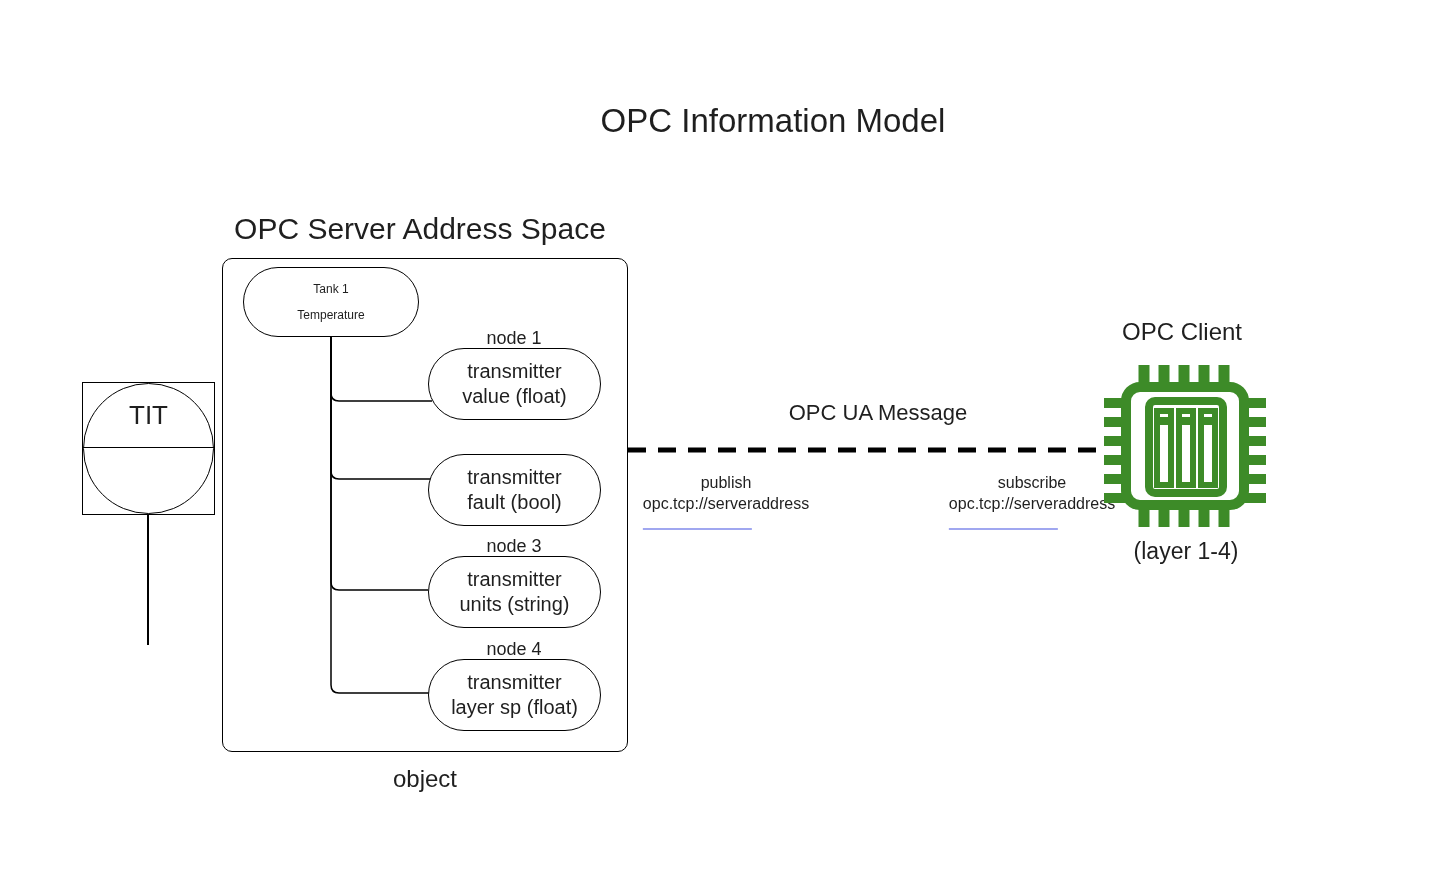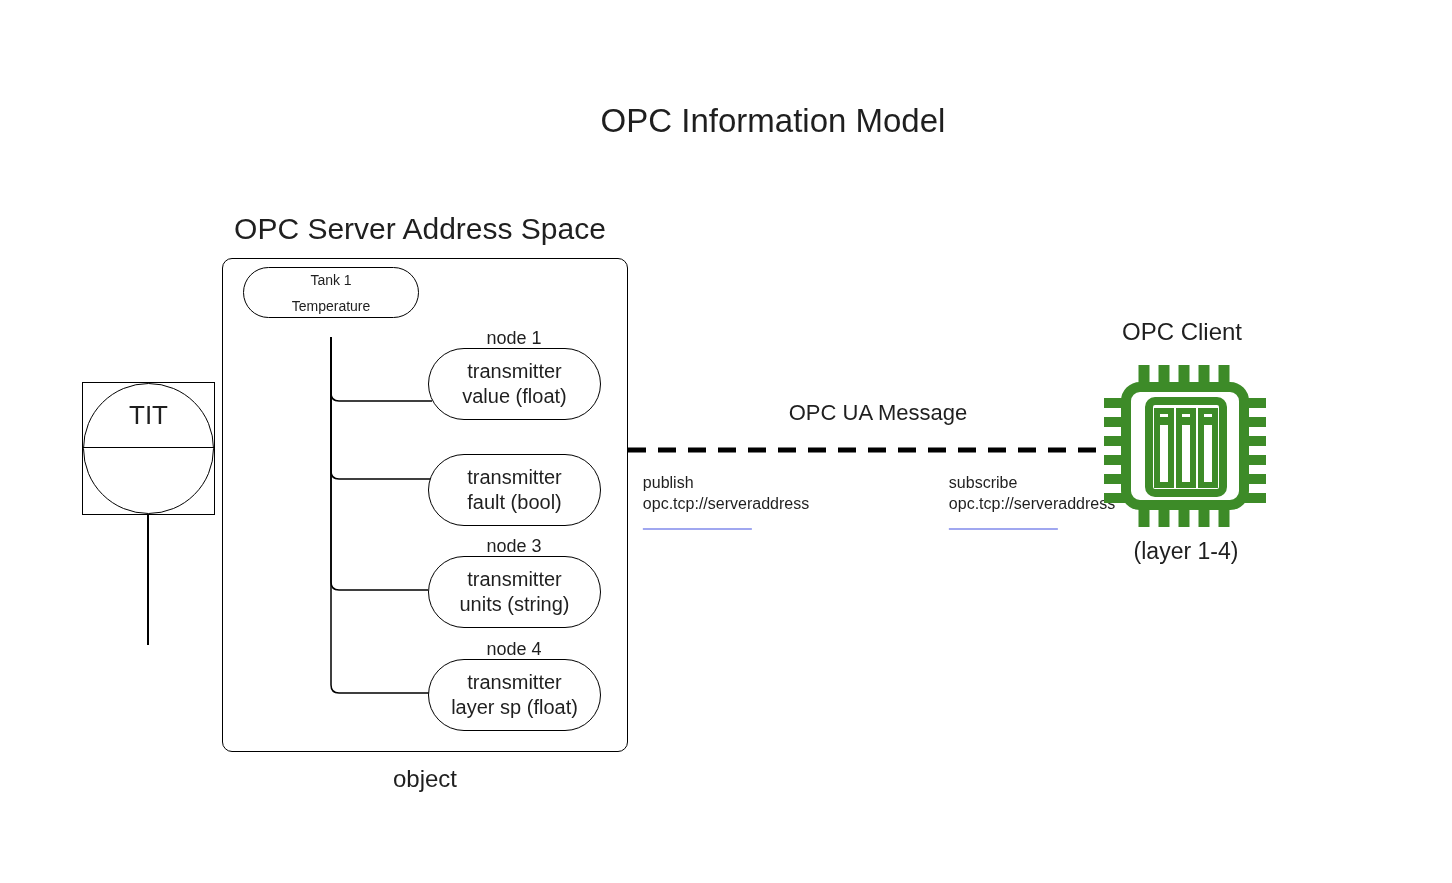--- a/index.html
+++ b/index.html
@@ -1,33 +1,33 @@
 <!DOCTYPE html>
 <html><head>
 <meta charset="utf-8">
 <style>
   html,body{margin:0;padding:0;background:#fff;}
   .canvas{
     position:relative;width:1452px;height:883px;background:var(--background,#fff);
     font-family:"Liberation Sans", sans-serif;color:var(--ink,#1f1f1f);overflow:hidden;
   }
   .abs{position:absolute;}
-  .cx{transform:translateX(-50%);}
+  .cx{transform:translateX(-50%);text-align:center;}
   svg{display:block;}
 
   .title{left:773px;top:101px;font-size:33px;line-height:40px;white-space:nowrap;}
   .server-heading{left:420px;top:211px;font-size:30px;line-height:36px;white-space:nowrap;}
 
   .server-box{left:222px;top:258px;width:406px;height:494px;border:1.5px solid var(--line,#000);
     border-radius:10px;box-sizing:border-box;background:transparent;}
 
   .stadium{border:1.5px solid var(--line,#000);box-sizing:border-box;background:#fff;
     display:flex;flex-direction:column;align-items:center;justify-content:center;}
-  .tank-node{left:243px;top:267px;width:176px;height:51px;border-radius:35px;
-    font-size:14px;line-height:26px;}
+  .tank-node{left:243px;top:267px;width:176px;height:70px;border-radius:35px;
+    font-size:12px;line-height:26px;}
   .leaf-node{left:428px;width:173px;height:72px;border-radius:36px;font-size:20px;line-height:25px;}
   .n1{top:348px;} .n2{top:454px;} .n3{top:556px;} .n4{top:659px;}
   .node-label{left:514px;font-size:18px;line-height:22px;white-space:nowrap;}
   .nl1{top:327px;} .nl2{top:452px;margin-top:40px;} .nl3{top:535px;} .nl4{top:638px;}
 
   .object-label{left:425px;top:764px;font-size:24px;line-height:30px;}
 
   .tit-square{left:82px;top:382px;width:133px;height:133px;border:1.5px solid var(--line,#000);
     box-sizing:border-box;}
   .tit-circle{position:absolute;left:0;top:0;right:0;bottom:0;border:1.5px solid var(--line,#000);

